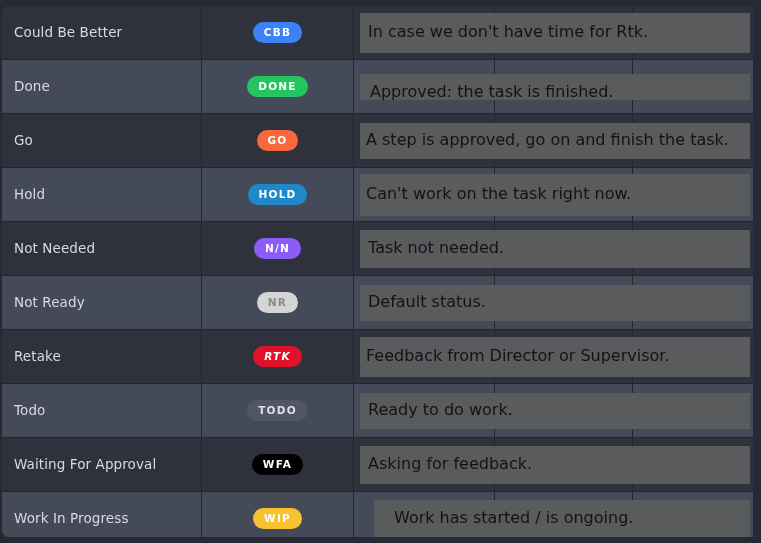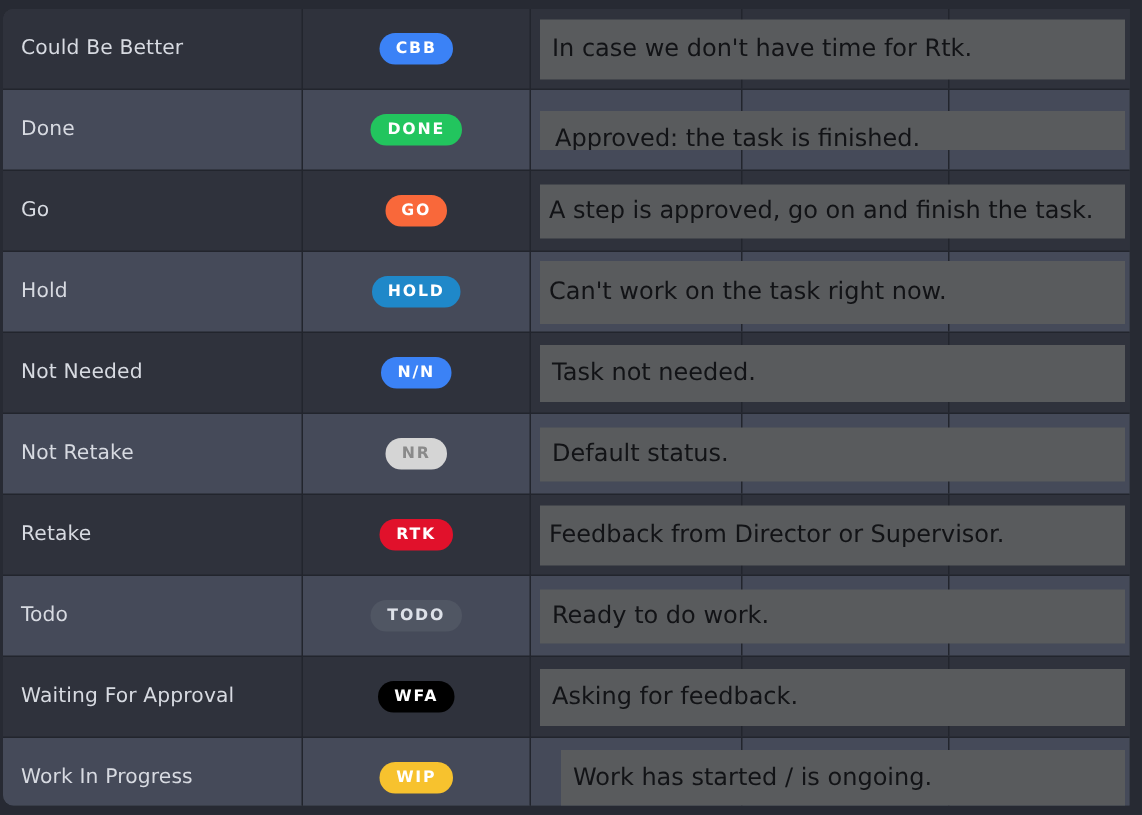--- a/index.html
+++ b/index.html
@@ -132,21 +132,21 @@
   
   .desc-box.v-a { height: 40px; line-height: 38px; margin-top: 0px; }
   .desc-box.v-b { height: 26px; line-height: 36px; padding-left: 10px; }
   .desc-box.v-c { height: 36px; line-height: 34px; padding-left: 6px; }
   .desc-box.v-d { height: 42px; line-height: 40px; padding-left: 6px; }
   .desc-box.v-e { height: 38px; line-height: 36px; padding-left: 8px; }
   .desc-box.v-f { height: 36px; line-height: 34px; padding-left: 8px; }
   .desc-box.v-g { height: 40px; line-height: 38px; padding-left: 6px; }
   .desc-box.v-h { height: 36px; line-height: 34px; padding-left: 8px; }
   .desc-box.v-i { height: 38px; line-height: 36px; padding-left: 8px; }
-  .desc-box.v-j { height: 38px; line-height: 36px; padding-left: 8px; margin-left: 20px; }
+  .desc-box.v-j { height: 38px; line-height: 36px; padding-left: 20px; margin-left: 20px; }
 </style>
 </head>
 <body>
 
 <div id="app">
   <div class="table-wrap">
     <table class="status-table">
       <tbody>
           <tr class="row-dark">
             <td class="col-name">
@@ -207,51 +207,51 @@
               <div class="subdiv d2"></div>
               <div class="desc-box v-d">Can't work on the task right now.</div>
             </td>
           </tr>
           <tr class="row-dark">
             <td class="col-name">
               <span class="name-text">Not Needed</span>
             </td>
             <td class="col-badge">
               <div class="badge-cell-inner">
-                <span class="badge" style="background: #3b82f6; color: rgb(255, 255, 255);">N/N</span>
+                <span class="badge" style="background: #8b5cf6; color: rgb(255, 255, 255);">N/N</span>
               </div>
             </td>
             <td class="col-desc desc-cell">
               <div class="subdiv d1"></div>
               <div class="subdiv d2"></div>
               <div class="desc-box v-e">Task not needed.</div>
             </td>
           </tr>
           <tr class="row-light">
             <td class="col-name">
-              <span class="name-text">Not Retake</span>
+              <span class="name-text">Not Ready</span>
             </td>
             <td class="col-badge">
               <div class="badge-cell-inner">
                 <span class="badge" style="background: rgb(213, 213, 213); color: rgb(138, 138, 138);">NR</span>
               </div>
             </td>
             <td class="col-desc desc-cell">
               <div class="subdiv d1"></div>
               <div class="subdiv d2"></div>
               <div class="desc-box v-f">Default status.</div>
             </td>
           </tr>
           <tr class="row-dark">
             <td class="col-name">
               <span class="name-text">Retake</span>
             </td>
             <td class="col-badge">
               <div class="badge-cell-inner">
-                <span class="badge" style="background: rgb(225, 17, 43); color: rgb(255, 255, 255);">RTK</span>
+                <span class="badge" style="background: rgb(225, 17, 43); color: rgb(255, 255, 255); font-style: italic;">RTK</span>
               </div>
             </td>
             <td class="col-desc desc-cell">
               <div class="subdiv d1"></div>
               <div class="subdiv d2"></div>
               <div class="desc-box v-g">Feedback from Director or Supervisor.</div>
             </td>
           </tr>
           <tr class="row-light">
             <td class="col-name">

